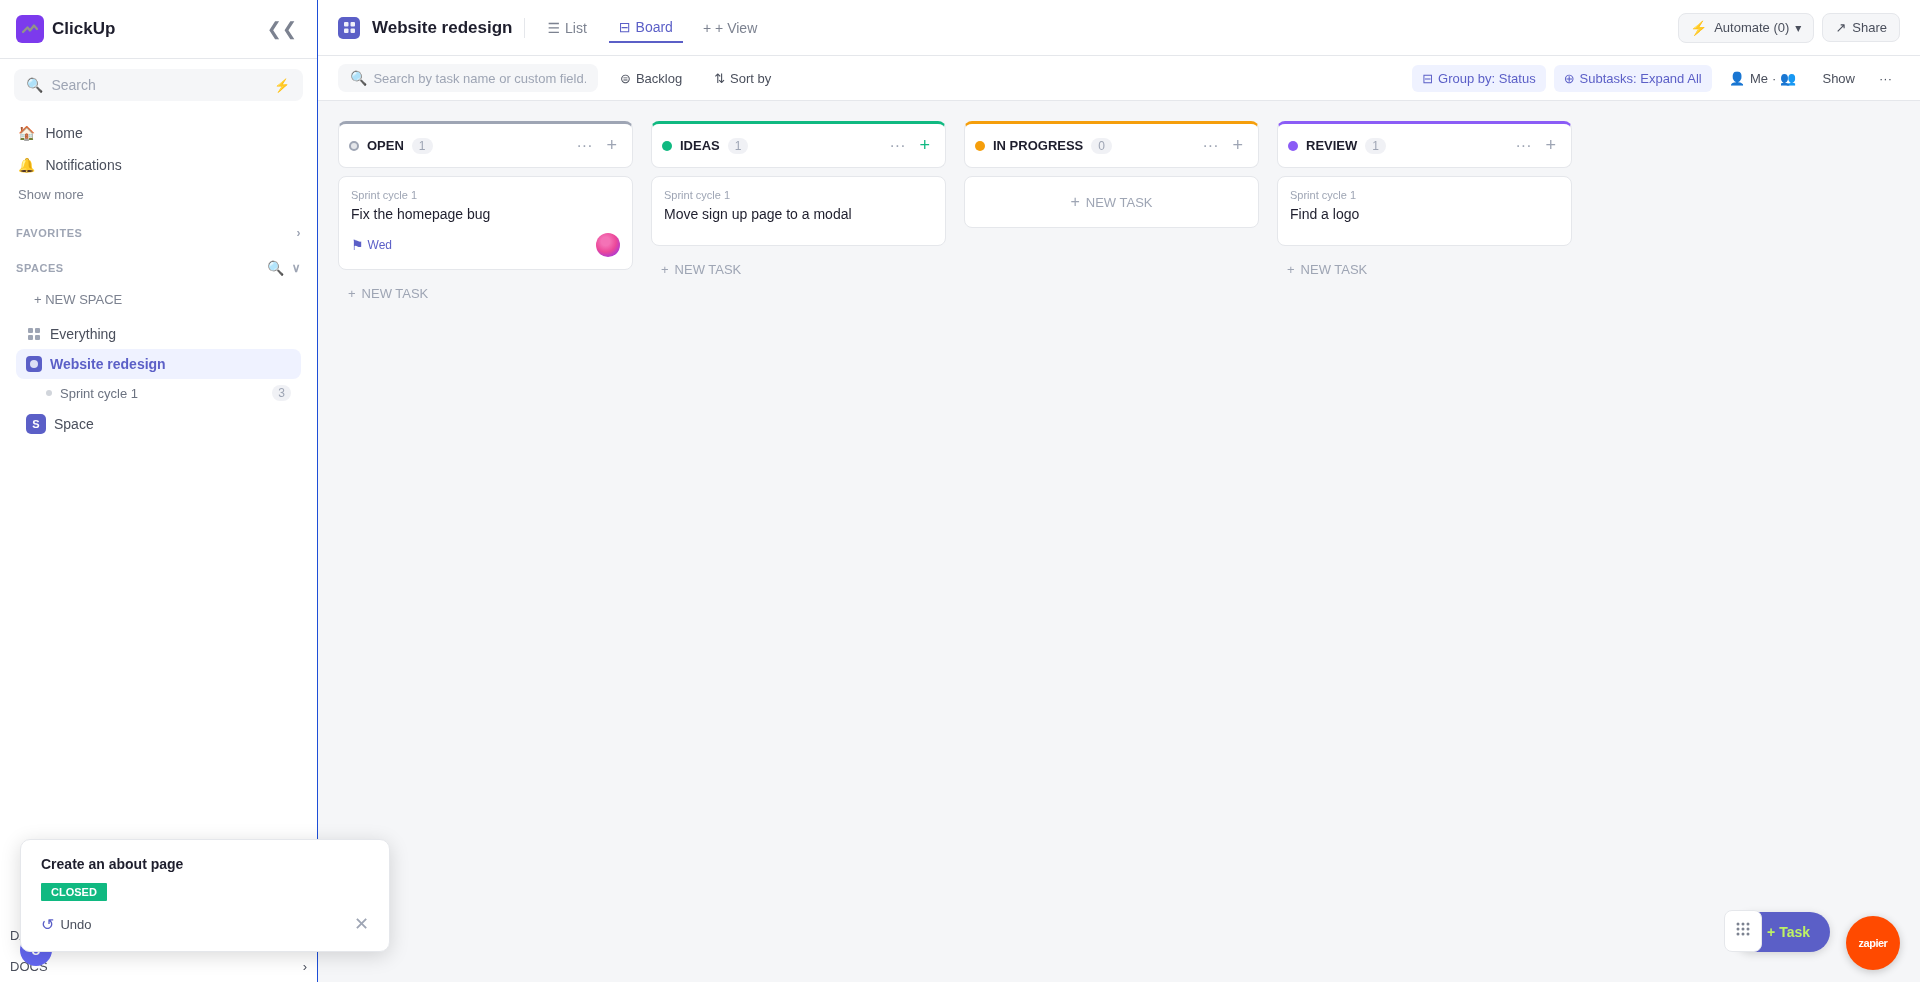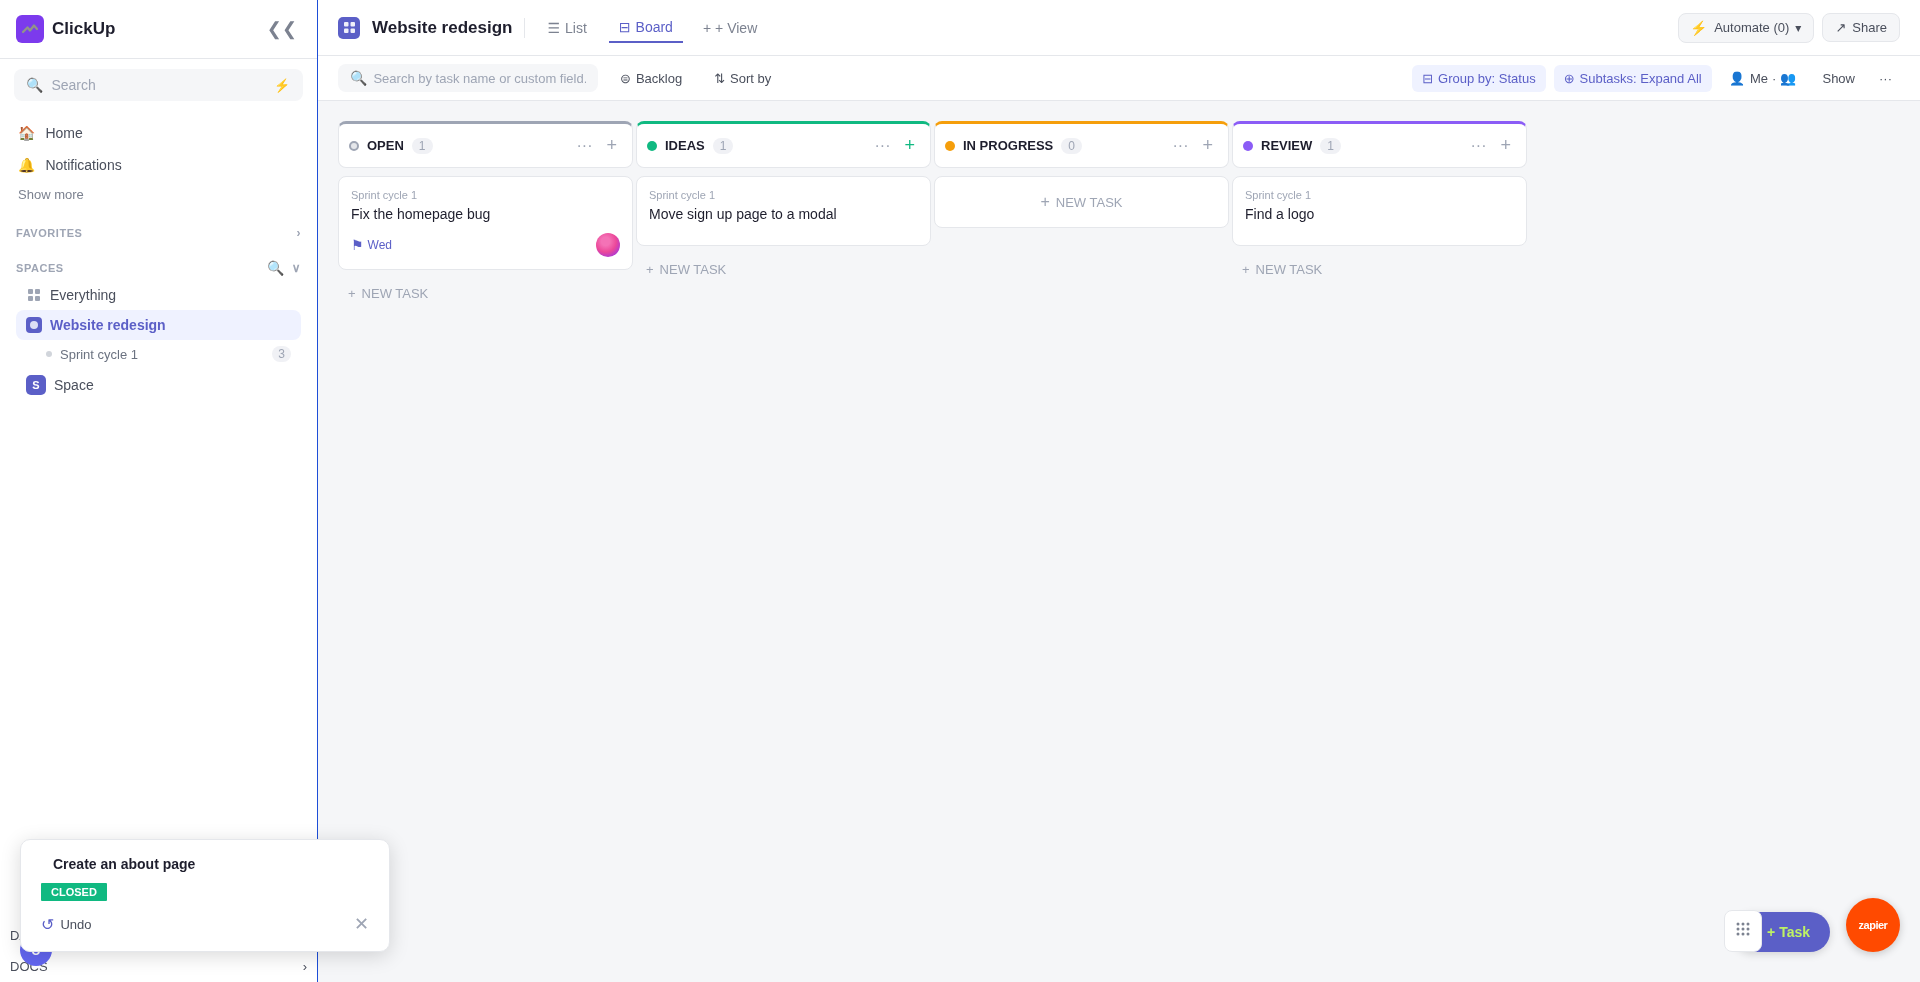--- a/index.html
+++ b/index.html
@@ -65,21 +65,21 @@
     .toolbar-search input { border: none; background: none; outline: none; font-size: 13px; color: #4a4f5c; width: 100%; }
     .toolbar-search input::placeholder { color: #9ea5b4; }
     .toolbar-btn { display: flex; align-items: center; gap: 5px; padding: 6px 10px; border-radius: 6px; font-size: 13px; color: #4a4f5c; cursor: pointer; }
     .toolbar-right { margin-left: auto; display: flex; align-items: center; gap: 8px; }
     .group-btn { display: flex; align-items: center; gap: 5px; padding: 6px 10px; border-radius: 6px; font-size: 13px; color: #5b5fc7; cursor: pointer; background: #eff2ff; }
     .subtasks-btn { display: flex; align-items: center; gap: 5px; padding: 6px 10px; border-radius: 6px; font-size: 13px; color: #5b5fc7; cursor: pointer; background: #eff2ff; }
     .me-btn { display: flex; align-items: center; gap: 4px; padding: 6px 10px; border-radius: 6px; font-size: 13px; color: #4a4f5c; cursor: pointer; }
     .show-btn { display: flex; align-items: center; gap: 4px; padding: 6px 8px; border-radius: 6px; font-size: 13px; color: #4a4f5c; cursor: pointer; }
 
     
-    .board { flex: 1; display: flex; gap: 3px; padding: 20px; overflow-x: auto; overflow-y: hidden; }
+    .board { flex: 1; display: flex; gap: 18px; padding: 20px; overflow-x: auto; overflow-y: hidden; }
 
     
     .column { width: 295px; min-width: 295px; display: flex; flex-direction: column; gap: 8px; }
     .column-header { display: flex; align-items: center; justify-content: space-between; padding: 8px 10px; background: #fff; border-radius: 8px; border: 1px solid #e5e7eb; }
     .column-header-left { display: flex; align-items: center; gap: 8px; }
     .column-status-dot { width: 10px; height: 10px; border-radius: 50%; }
     .column-status-dot.open { background: #e5e7eb; border: 2px solid #9ea5b4; }
     .column-status-dot.ideas { background: #10b981; }
     .column-status-dot.in-progress { background: #f59e0b; }
     .column-status-dot.review { background: #8b5cf6; }
@@ -99,29 +99,29 @@
     .card-due { display: flex; align-items: center; gap: 4px; font-size: 12px; color: #5b5fc7; }
     .card-due-flag { color: #5b5fc7; font-size: 14px; }
 
     .new-task-btn { display: flex; align-items: center; gap: 6px; padding: 8px 10px; border-radius: 8px; cursor: pointer; font-size: 13px; color: #9ea5b4; }
 
     
     .new-task-center { display: flex; align-items: center; gap: 6px; padding: 16px 10px; border-radius: 8px; cursor: pointer; font-size: 13px; color: #9ea5b4; justify-content: center; background: #fff; border: 1px solid #e5e7eb; }
 
     
     .undo-toast { position: fixed; bottom: 30px; left: 20px; background: #fff; border-radius: 10px; padding: 16px 20px; box-shadow: 0 4px 20px rgba(0,0,0,0.15); width: 370px; z-index: 100; border: 1px solid #e5e7eb; }
-    .undo-toast-title { font-size: 14px; font-weight: 600; color: #1e1e2d; margin-bottom: 10px; margin-left: 12px; }
+    .undo-toast-title { font-size: 14px; font-weight: 600; color: #1e1e2d; margin-bottom: 10px; }
     .closed-badge { display: inline-block; background: #10b981; color: white; font-size: 11px; font-weight: 700; padding: 3px 10px; border-radius: 1px; }
     .undo-bottom { display: flex; align-items: center; justify-content: space-between; margin-top: 12px; }
     .undo-btn { display: flex; align-items: center; gap: 6px; font-size: 13px; color: #4a4f5c; cursor: pointer; }
     .undo-icon { color: #5b5fc7; font-size: 16px; }
     .toast-close { background: none; border: none; cursor: pointer; color: #9ea5b4; font-size: 18px; }
 
     
-    .zapier-badge { position: fixed; bottom: 30px; right: 20px; background: #ff4a00; color: white; border-radius: 50%; width: 54px; height: 54px; display: flex; align-items: center; justify-content: center; font-size: 13px; font-weight: 700; cursor: pointer; box-shadow: 0 2px 8px rgba(0,0,0,0.2); }
+    .zapier-badge { position: fixed; bottom: 12px; right: 20px; background: #ff4a00; color: white; border-radius: 50%; width: 54px; height: 54px; display: flex; align-items: center; justify-content: center; font-size: 13px; font-weight: 700; cursor: pointer; box-shadow: 0 2px 8px rgba(0,0,0,0.2); }
 
     
     .add-task-fab { position: fixed; bottom: 30px; right: 90px; background: #5b5fc7; color: #bef264; border-radius: 24px; padding: 12px 20px; display: flex; align-items: center; gap: 6px; font-size: 14px; font-weight: 600; cursor: pointer; box-shadow: 0 2px 8px rgba(0,0,0,0.15); }
 
     
     .grid-dots-btn { position: fixed; bottom: 30px; right: 158px; background: #fff; border: 1px solid #e5e7eb; border-radius: 8px; padding: 10px; cursor: pointer; color: #7c8290; }
 
     .top-left-avatar { position: fixed; bottom: 16px; left: 20px; width: 32px; height: 32px; border-radius: 50%; background: #6366f1; display: flex; align-items: center; justify-content: center; color: white; font-size: 13px; font-weight: 700; cursor: pointer; }
 
     .show-more-link { padding: 6px 10px; font-size: 13px; color: #7c8290; cursor: pointer; display: flex; align-items: center; gap: 6px; border-radius: 6px; }
@@ -183,20 +183,23 @@
 
     <div class="sidebar-section">
       <div class="sidebar-section-header">
         <span>SPACES</span>
         <div style="display:flex; gap:6px; align-items:center;">
           <span style="font-size:14px; color:#9ea5b4;">🔍</span>
           <span class="chevron">∨</span>
         </div>
       </div>
 
+      <div class="new-space-btn">
+        <span>+ NEW SPACE</span>
+      </div>
 
       <div class="space-item">
         <svg width="16" height="16" viewBox="0 0 16 16" fill="none">
           <rect x="2" y="2" width="5" height="5" rx="1" fill="#9ea5b4"></rect>
           <rect x="9" y="2" width="5" height="5" rx="1" fill="#9ea5b4"></rect>
           <rect x="2" y="9" width="5" height="5" rx="1" fill="#9ea5b4"></rect>
           <rect x="9" y="9" width="5" height="5" rx="1" fill="#9ea5b4"></rect>
         </svg>
         <span>Everything</span>
       </div>

